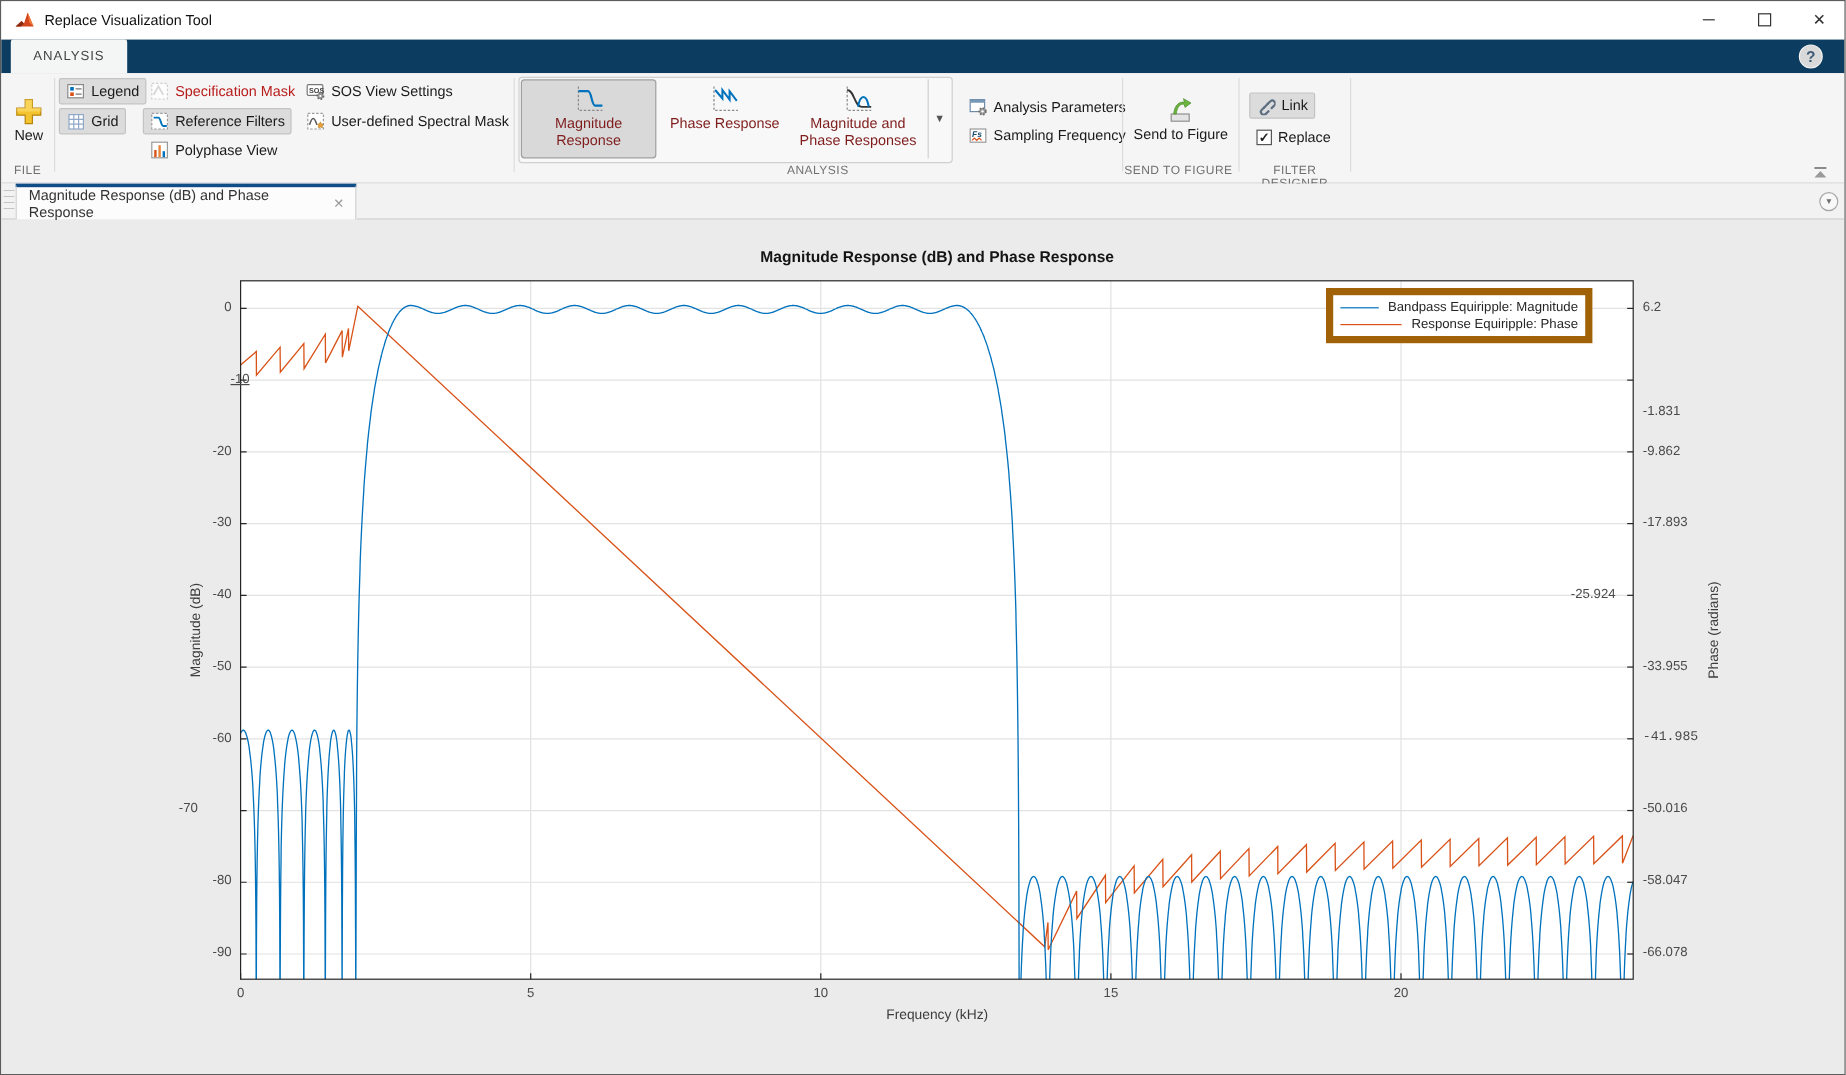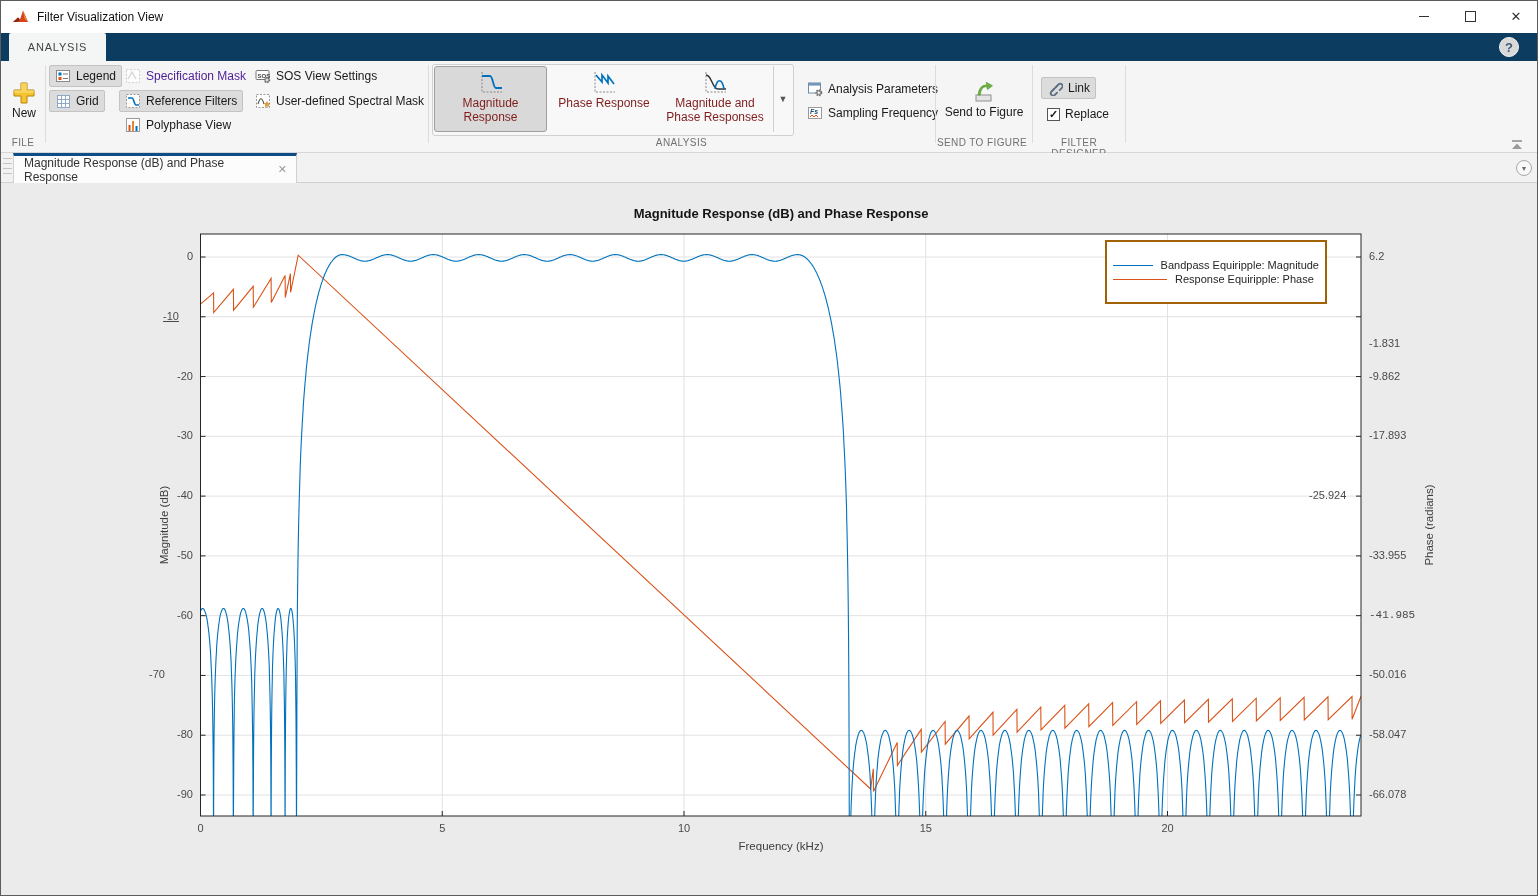--- a/index.html
+++ b/index.html
@@ -19,21 +19,21 @@
              font-size:11px;letter-spacing:.8px;display:flex;align-items:center;justify-content:center;border-radius:2px 2px 0 0;}
   .helpbtn{position:absolute;left:1498px;top:4px;width:20px;height:20px;border-radius:50%;background:#d9d9d9;
            border:1px solid #f2f2f2;color:#3f5a75;font-weight:bold;font-size:13px;display:flex;align-items:center;justify-content:center;box-sizing:border-box;}
   
   .toolbar{position:absolute;left:0;top:60px;width:100%;height:92px;background:#f5f5f5;border-bottom:1px solid #d6d6d6;box-sizing:border-box;z-index:5;}
   .sep{position:absolute;top:4px;width:1px;height:78px;background:#dcdcdc;}
   .seclabel{position:absolute;top:76px;font-size:10px;color:#707070;letter-spacing:.4px;text-align:center;}
   .tbtn{position:absolute;display:flex;align-items:center;gap:5px;height:22px;padding:0 5px;font-size:12px;color:#1a1a1a;
         border:1px solid transparent;box-sizing:border-box;white-space:nowrap;}
   .tbtn.on{background:#dcdcdc;border:1px solid #c3c3c3;border-radius:2px;}
-  .tbtn.disabled{color:#4c1d95;text-align:center;}
+  .tbtn.disabled{color:#b91c1c;text-align:center;}
   .bigbtn{position:absolute;display:flex;flex-direction:column;align-items:center;padding-top:3px;font-size:12px;
           text-align:center;line-height:1.2;color:#7f1d1d;box-sizing:border-box;border:1px solid transparent;}
   .bigbtn.selected{background:#d9d9d9;border:1px solid #9f9f9f;border-radius:3px;}
   .vstack{display:flex;flex-direction:column;align-items:center;justify-content:center;font-size:12px;color:#1a1a1a;position:absolute;}
   .groupbox{position:absolute;border:1px solid #d0d0d0;border-radius:3px;background:#f8f8f8;}
   .ddstrip{position:absolute;display:flex;align-items:center;justify-content:center;color:#555;font-size:9px;border-left:1px solid #d0d0d0;}
   .checkbox{width:13px;height:13px;border:1px solid #555;background:#fff;display:flex;align-items:center;justify-content:center;
             font-size:11px;font-weight:bold;color:#222;box-sizing:border-box;}
   .collapse{position:absolute;left:1508px;top:76px;color:#8a8a8a;}
   
@@ -48,21 +48,21 @@
                background:#f8f8f8;box-sizing:border-box;display:flex;align-items:center;justify-content:center;font-size:7px;color:#6e6e6e;}
   
   .plot-bg{position:absolute;left:0;top:182px;width:100%;height:714px;background:#ebebeb;}
   #plot-panel{position:absolute;inset:0;z-index:1;}
   #plot-svg{position:absolute;left:0;top:0;}
   .ticklab{position:absolute;font-size:11px;color:#4a4a4a;}
   .plot-title{position:absolute;left:400px;top:205px;width:760px;text-align:center;font-size:13px;font-weight:bold;color:#141414;}
   .xlabel{position:absolute;left:400px;top:839px;width:760px;text-align:center;font-size:11.5px;color:#3d3d3d;}
   .ylabel-left{position:absolute;left:163px;top:524px;transform:translate(-50%,-50%) rotate(-90deg);white-space:nowrap;font-size:11.5px;color:#3d3d3d;}
   .ylabel-right{position:absolute;left:1428px;top:524px;transform:translate(-50%,-50%) rotate(-90deg);white-space:nowrap;font-size:11.5px;color:#3d3d3d;}
-  .legend{position:absolute;left:1104px;top:239px;width:222px;background:#fff;border:2px solid #a16207;box-sizing:border-box;padding:16px 6px;}
+  .legend{position:absolute;left:1104px;top:239px;width:222px;background:#fff;border:6px solid #a16207;box-sizing:border-box;padding:3px 6px;}
   .legrow{display:flex;align-items:center;gap:8px;height:14px;}
   .leg-line{width:54px;border-top:1.5px solid #000;}
   .legrow .lt{font-size:11px;color:#262626;white-space:nowrap;}
   svg text{font-family:"Liberation Sans",sans-serif;}
 </style>
 </head>
 <body>
 
 <div class="window">
 
@@ -135,21 +135,21 @@
         <div class="leg-line" style="border-top-color: rgb(217, 83, 25);"></div>
         <div class="lt">Response Equiripple: Phase</div>
       </div>
     </div>
   <div class="ticklab" style="left: 179.5px; top: 821px; width: 40px; text-align: center;">0</div>
       <div class="ticklab" style="left: 421.25px; top: 821px; width: 40px; text-align: center;">5</div>
       <div class="ticklab" style="left: 663px; top: 821px; width: 40px; text-align: center;">10</div>
       <div class="ticklab" style="left: 904.75px; top: 821px; width: 40px; text-align: center;">15</div>
       <div class="ticklab" style="left: 1146.5px; top: 821px; width: 40px; text-align: center;">20</div>
       <div class="ticklab" style="left: 148px; top: 249px; width: 44px; text-align: right;">0</div>
-      <div class="ticklab" style="left: 148px; top: 308.778px; width: 44px; text-align: center; text-decoration: underline;">-10</div>
+      <div class="ticklab" style="left: 163px; top: 308.778px; width: 44px; text-align: right; text-decoration: underline;">-10</div>
       <div class="ticklab" style="left: 148px; top: 368.556px; width: 44px; text-align: right;">-20</div>
       <div class="ticklab" style="left: 148px; top: 428.334px; width: 44px; text-align: right;">-30</div>
       <div class="ticklab" style="left: 148px; top: 488.112px; width: 44px; text-align: right;">-40</div>
       <div class="ticklab" style="left: 148px; top: 547.89px; width: 44px; text-align: right;">-50</div>
       <div class="ticklab" style="left: 148px; top: 607.668px; width: 44px; text-align: right;">-60</div>
       <div class="ticklab" style="left: 148px; top: 667.446px; width: 44px; text-align: left;">-70</div>
       <div class="ticklab" style="left: 148px; top: 727.224px; width: 44px; text-align: right;">-80</div>
       <div class="ticklab" style="left: 148px; top: 787.002px; width: 44px; text-align: right;">-90</div>
       <div class="ticklab" style="left: 1368px; top: 249px; width: 70px; text-align: left;">6.2</div>
       <div class="ticklab" style="left: 1368px; top: 308.778px; width: 70px; text-align: left; margin-top: 27px;">-1.831</div>
@@ -162,21 +162,21 @@
       <div class="ticklab" style="left: 1368px; top: 727.224px; width: 70px; text-align: left;">-58.047</div>
       <div class="ticklab" style="left: 1368px; top: 787.002px; width: 70px; text-align: left;">-66.078</div>
     </div>
 
   <div class="titlebar">
     <svg class="mlicon" width="18" height="16" viewBox="0 0 18 16">
       <polygon points="1,13 6,8.5 8,10.5 11,1.5 16,13" fill="#d3451d"></polygon>
       <polygon points="1,13 6,8.5 8,10.5 5.5,13" fill="#8a2a10"></polygon>
       <polygon points="11,1.5 13.5,7 16,13 12.5,10" fill="#ef7c3a"></polygon>
     </svg>
-    <span class="apptitle">Filter Visualization View</span>
+    <span class="apptitle">Replace Visualization Tool</span>
     <div class="winbtn min">
         <div class="glyph-min"></div>
       </div>
     <div class="winbtn max">
         <div class="glyph-max"></div>
       </div>
     <div class="winbtn close">
         <span>✕</span>
       </div>
   </div>

